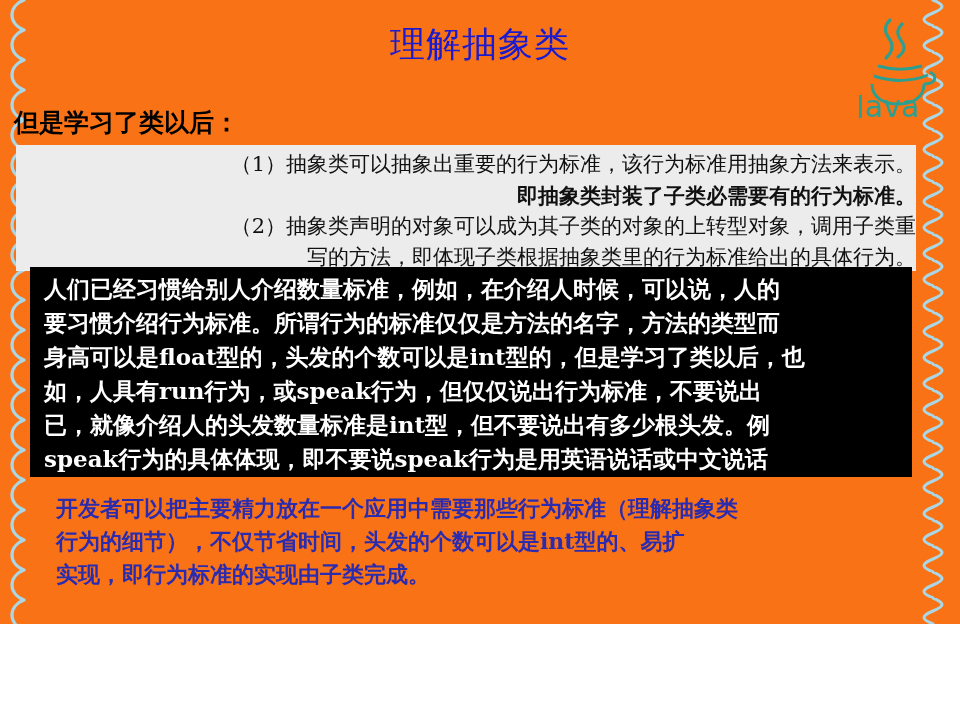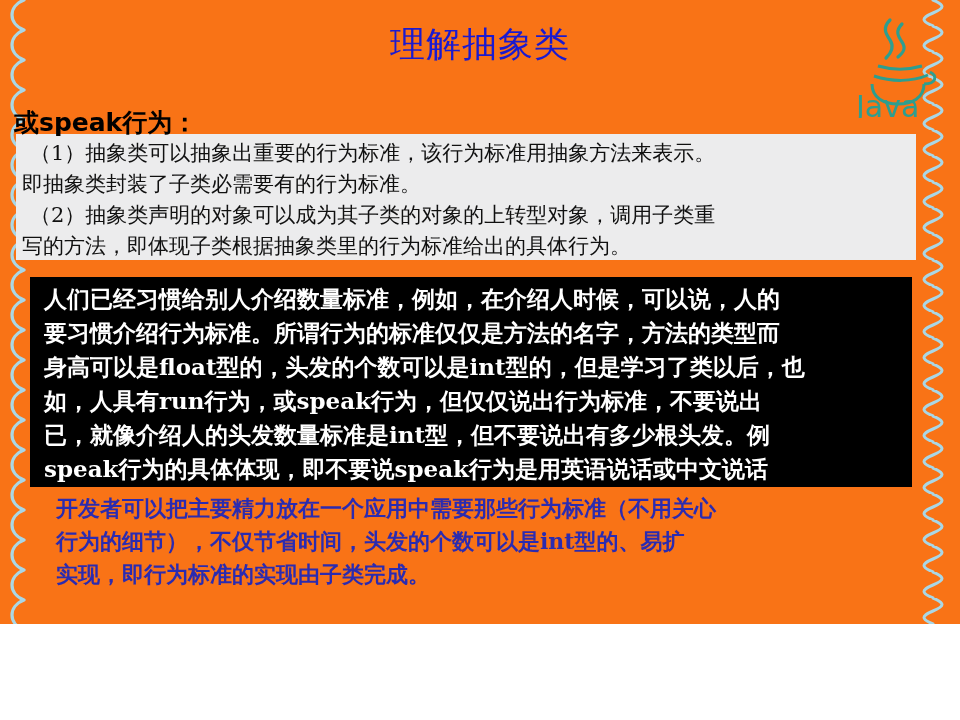--- a/index.html
+++ b/index.html
@@ -74,46 +74,47 @@
     font-size: 25px;
     line-height: 30px;
     font-family: "DejaVu Sans", "Liberation Sans", sans-serif;
     z-index: 3;
   }
 
   
   .gray-box {
     position: absolute;
     left: 16px;
-    top: 134px;
+    top: 145px;
     width: 900px;
     height: 126px;
     background: #ececed;
     z-index: 2;
     padding: 0;
+    text-align: right;
   }
   .gray-box p {
     margin: 0;
     color: #101010;
     font-size: 21px;
     line-height: 31px;
     text-indent: 0;
     font-family: "DejaVu Serif", "Liberation Serif", serif;
     white-space: nowrap;
   }
   .gray-box .l1 { padding-left: 14px; padding-top: 4px; }
-  .gray-box .l2 { padding-left: 6px; }
+  .gray-box .l2 { padding-left: 6px; font-weight: bold; }
   .gray-box .l3 { padding-left: 14px; }
   .gray-box .l4 { padding-left: 6px; }
 
   
   .black-box {
     position: absolute;
     left: 30px;
-    top: 277px;
+    top: 267px;
     width: 882px;
     height: 210px;
     background: #000000;
     z-index: 2;
   }
   .black-box p {
     margin: 0;
     color: #ffffff;
     font-weight: bold;
     font-size: 23px;
@@ -180,37 +181,37 @@
       <g fill="none" stroke="#2e9e8f" stroke-width="3">
         <path d="M 26 52 C 40 56, 56 56, 70 52"></path>
         <path d="M 22 62 C 40 68, 60 68, 76 61"></path>
         <path d="M 20 70 C 20 84, 32 90, 46 90 C 60 90, 72 84, 72 70"></path>
         <path d="M 72 70 C 84 70, 86 62, 78 58"></path>
       </g>
       <text x="4" y="103" font-family="DejaVu Sans, Liberation Sans, sans-serif" font-size="30" fill="#2e9e8f">Java</text>
     </svg>
   </div>
 
-  <div class="key-heading">或speak行为：</div>
+  <div class="key-heading">但是学习了类以后：</div>
 
   <div class="gray-box">
     <p class="l1">（1）抽象类可以抽象出重要的行为标准，该行为标准用抽象方法来表示。</p>
     <p class="l2">即抽象类封装了子类必需要有的行为标准。</p>
     <p class="l3">（2）抽象类声明的对象可以成为其子类的对象的上转型对象，调用子类重</p>
     <p class="l4">写的方法，即体现子类根据抽象类里的行为标准给出的具体行为。</p>
   </div>
 
   <div class="black-box">
     <p class="first">人们已经习惯给别人介绍数量标准，例如，在介绍人时候，可以说，人的</p>
     <p>要习惯介绍行为标准。所谓行为的标准仅仅是方法的名字，方法的类型而</p>
     <p>身高可以是float型的，头发的个数可以是int型的，但是学习了类以后，也</p>
     <p>如，人具有run行为，或speak行为，但仅仅说出行为标准，不要说出</p>
     <p>已，就像介绍人的头发数量标准是int型，但不要说出有多少根头发。例</p>
     <p>speak行为的具体体现，即不要说speak行为是用英语说话或中文说话</p>
   </div>
 
   <div class="blue-text">
-    <p>开发者可以把主要精力放在一个应用中需要那些行为标准（不用关心</p>
+    <p>开发者可以把主要精力放在一个应用中需要那些行为标准（理解抽象类</p>
     <p>行为的细节），不仅节省时间，头发的个数可以是int型的、易扩</p>
     <p>实现，即行为标准的实现由子类完成。</p>
   </div>
 
 </div>
 
 </body></html>

